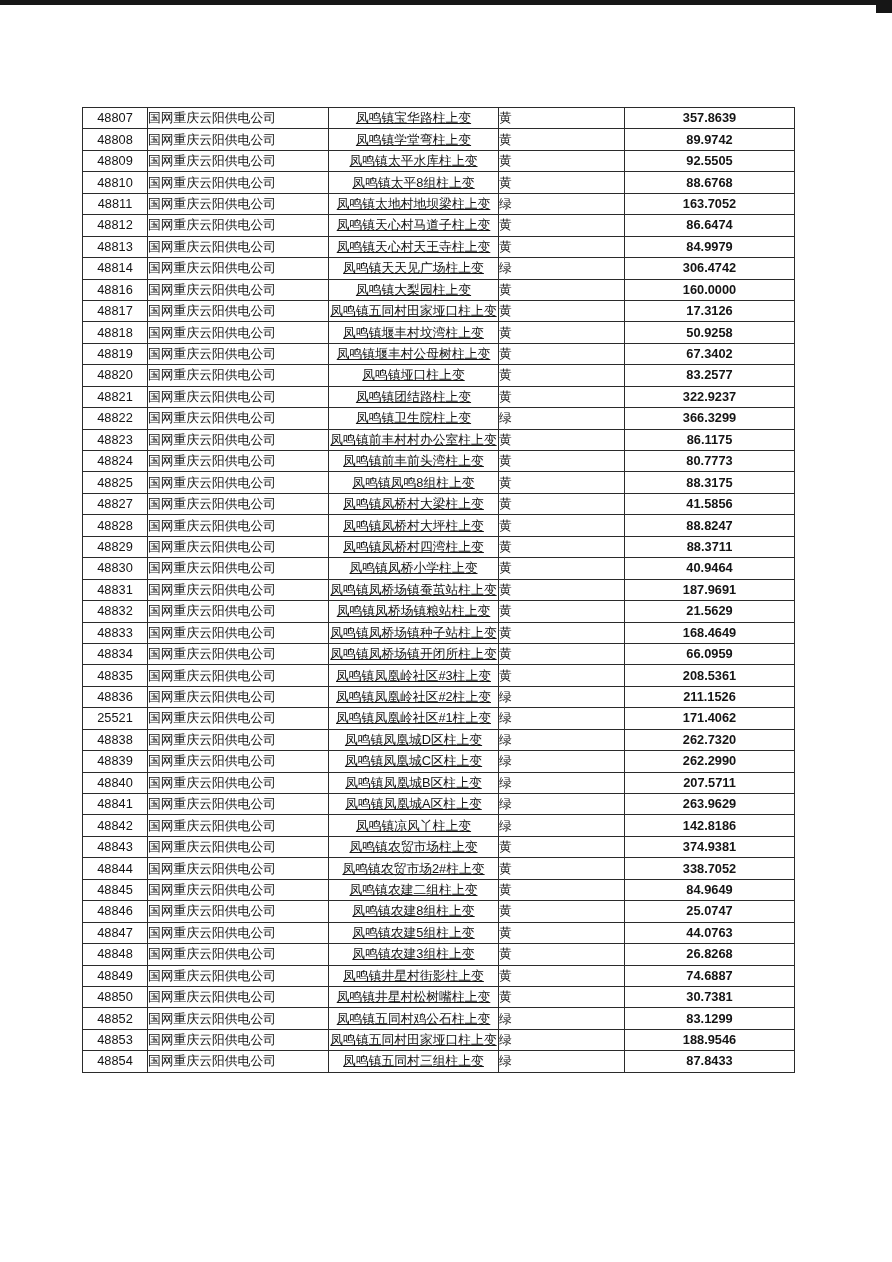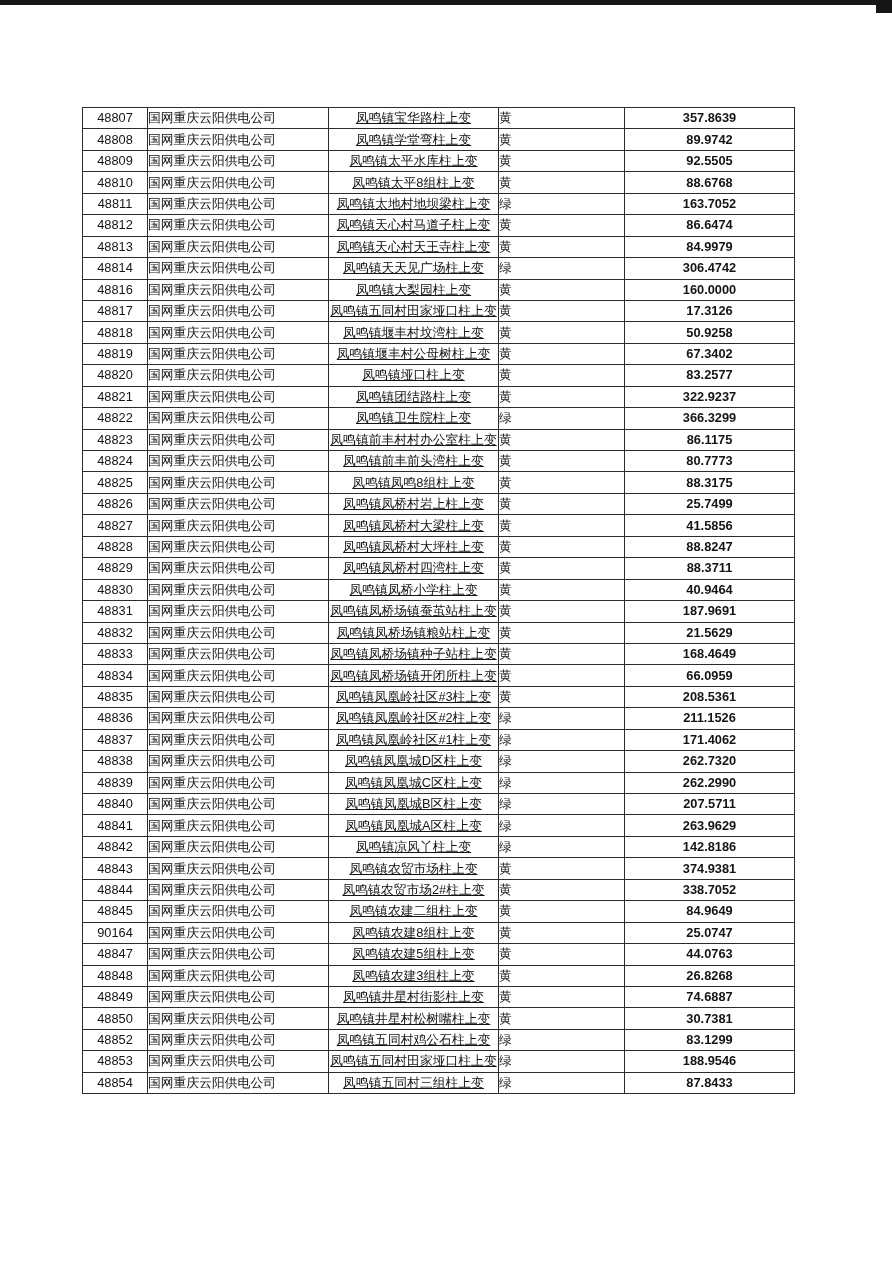--- a/index.html
+++ b/index.html
@@ -185,27 +185,20 @@
     <td class="c-value">80.7773</td>
   </tr>
       <tr>
     <td class="c-id">48825</td>
     <td class="c-company">国网重庆云阳供电公司</td>
     <td class="c-name">凤鸣镇凤鸣8组柱上变</td>
     <td class="c-status">黄</td>
     <td class="c-value">88.3175</td>
   </tr>
       <tr>
-    <td class="c-id">48826</td>
-    <td class="c-company">国网重庆云阳供电公司</td>
-    <td class="c-name">凤鸣镇凤桥村岩上柱上变</td>
-    <td class="c-status">黄</td>
-    <td class="c-value">25.7499</td>
-  </tr>
-      <tr>
     <td class="c-id">48827</td>
     <td class="c-company">国网重庆云阳供电公司</td>
     <td class="c-name">凤鸣镇凤桥村大梁柱上变</td>
     <td class="c-status">黄</td>
     <td class="c-value">41.5856</td>
   </tr>
       <tr>
     <td class="c-id">48828</td>
     <td class="c-company">国网重庆云阳供电公司</td>
     <td class="c-name">凤鸣镇凤桥村大坪柱上变</td>
@@ -262,21 +255,21 @@
     <td class="c-value">208.5361</td>
   </tr>
       <tr>
     <td class="c-id">48836</td>
     <td class="c-company">国网重庆云阳供电公司</td>
     <td class="c-name">凤鸣镇凤凰岭社区#2柱上变</td>
     <td class="c-status">绿</td>
     <td class="c-value">211.1526</td>
   </tr>
       <tr>
-    <td class="c-id">48837</td>
+    <td class="c-id">25521</td>
     <td class="c-company">国网重庆云阳供电公司</td>
     <td class="c-name">凤鸣镇凤凰岭社区#1柱上变</td>
     <td class="c-status">绿</td>
     <td class="c-value">171.4062</td>
   </tr>
       <tr>
     <td class="c-id">48838</td>
     <td class="c-company">国网重庆云阳供电公司</td>
     <td class="c-name">凤鸣镇凤凰城D区柱上变</td>
     <td class="c-status">绿</td>
@@ -325,21 +318,21 @@
     <td class="c-value">338.7052</td>
   </tr>
       <tr>
     <td class="c-id">48845</td>
     <td class="c-company">国网重庆云阳供电公司</td>
     <td class="c-name">凤鸣镇农建二组柱上变</td>
     <td class="c-status">黄</td>
     <td class="c-value">84.9649</td>
   </tr>
       <tr>
-    <td class="c-id">90164</td>
+    <td class="c-id">48846</td>
     <td class="c-company">国网重庆云阳供电公司</td>
     <td class="c-name">凤鸣镇农建8组柱上变</td>
     <td class="c-status">黄</td>
     <td class="c-value">25.0747</td>
   </tr>
       <tr>
     <td class="c-id">48847</td>
     <td class="c-company">国网重庆云阳供电公司</td>
     <td class="c-name">凤鸣镇农建5组柱上变</td>
     <td class="c-status">黄</td>

